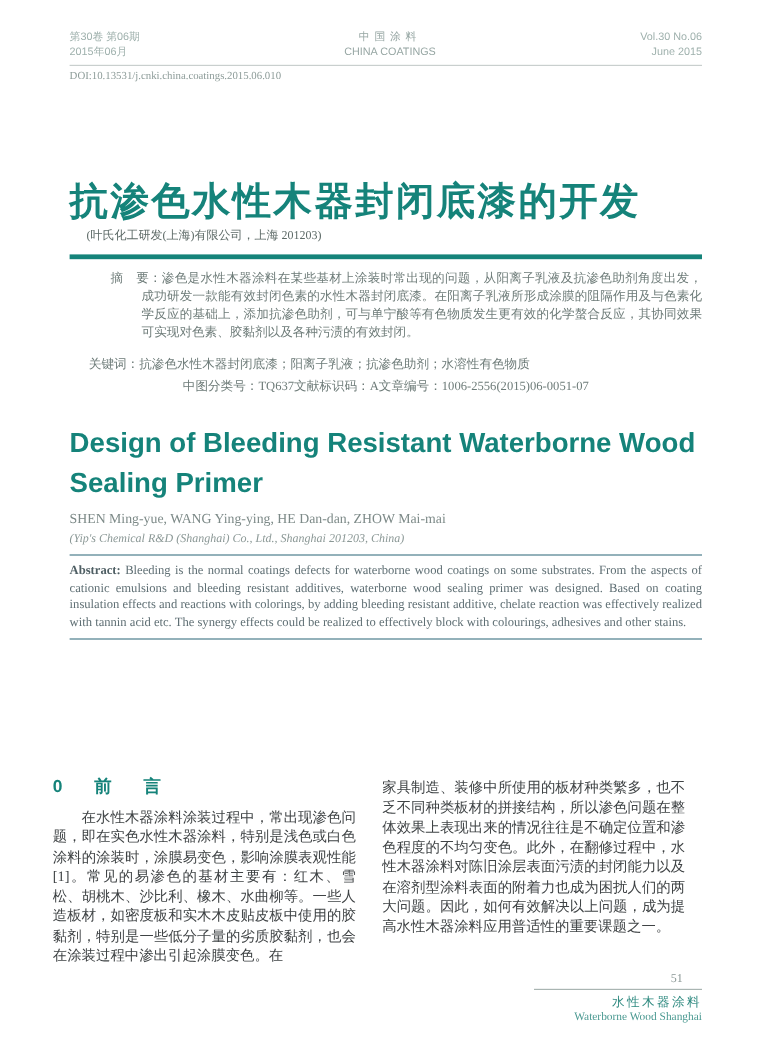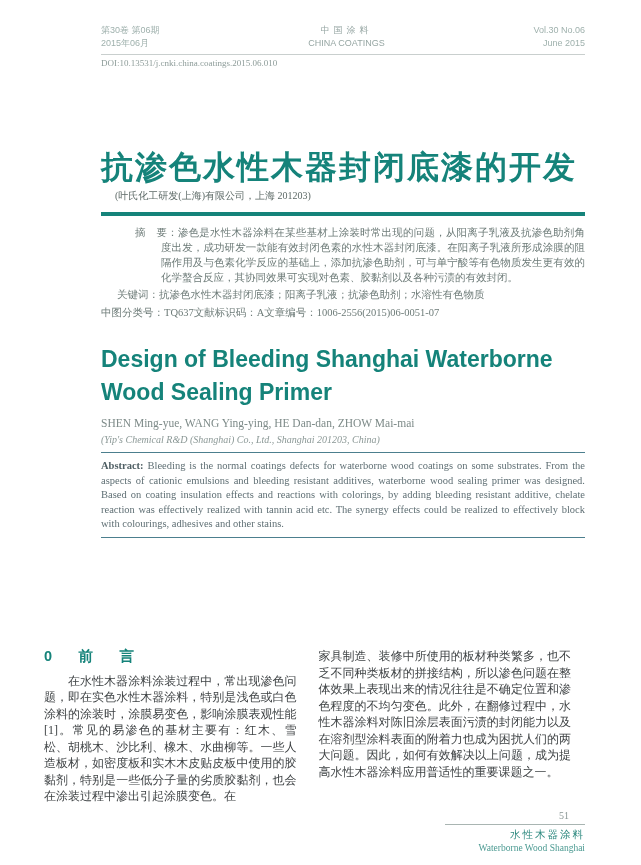--- a/index.html
+++ b/index.html
@@ -4,21 +4,20 @@
 <style>
   * { margin:0; padding:0; box-sizing:border-box; }
   html,body { background:#e8e8e8; }
   .page {
     position:relative;
     width:641px; height:865px;
     margin:0 auto;
     background:#ffffff;
     font-family:"Liberation Serif", serif;
     overflow:hidden;
-    padding-left:43px;
   }
   .content { padding:24px 56px 0 58px; }
 
   
   .journal-header { display:flex; justify-content:space-between; align-items:flex-start;
     font-family:"Liberation Sans", sans-serif; font-size:9px; line-height:13px; color:#9fb1ad; }
   .jh-left  { text-align:left;  }
   .jh-center{ text-align:center; color:#96a6a3; }
   .jh-center .cn { letter-spacing:4px; }
   .jh-right { text-align:right; }
@@ -29,22 +28,22 @@
   .title-cn { margin-top:80px; font-family:"Liberation Sans", sans-serif;
     font-size:32px; line-height:38px; font-weight:bold; color:#15837a; letter-spacing:2px; }
   .authors-cn { margin-top:13px; font-size:11px; color:#4b5553; }
   .author-marker { display:inline-block; color:#6b7a77; font-size:10px; margin-right:4px; }
   .affil-cn { margin-top:3px; font-size:10px; color:#5d6a67; padding-left:14px; }
   .teal-bar { margin-top:9px; height:4px; background:#15837a; }
 
   
   .abstract-cn { margin-top:9px; color:#6d7b78; font-size:10.5px; line-height:15px; }
   .abs-p { padding-left:44px; text-indent:-26px; margin-left:16px; text-align:justify; }
-  .kw-line  { margin-top:2px; margin-left:16px; }
-  .clc-row { margin-top:3px; display:flex; justify-content:flex-start; }
+  .kw-line  { margin-top:12px; margin-left:16px; }
+  .clc-row { margin-top:3px; display:flex; justify-content:center; }
 
   
   .title-en { margin-top:23px; font-family:"Liberation Sans", sans-serif;
     font-size:23px; line-height:33px; font-weight:bold; color:#15837a; }
   .authors-en { margin-top:8px; font-family:Liberation Serif, serif; font-size:11.5px; color:#7d8a88; }
   .affil-en { margin-top:5px; font-size:10px; font-style:italic; color:#8b9896; }
   .thin-rule { border:none; border-top:1px solid #4c7f8e; margin-top:7px; }
   .abstract-en { margin-top:6px; font-size:10.5px; line-height:14.5px; color:#5f6f74; text-align:justify; }
   .abstract-en .lbl { font-weight:bold; color:#4f5f64; }
   .abstract-en .kw-en { margin-top:0; }
@@ -97,21 +96,21 @@
     <div class="abstract-cn">
       <p class="abs-p"><span>摘　要：</span><span>渗色是水性木器涂料在某些基材上涂装时常出现的问题，从阳离子乳液及抗渗色助剂角度出发，成功研发一款能有效封闭色素的水性木器封闭底漆。在阳离子乳液所形成涂膜的阻隔作用及与色素化学反应的基础上，添加抗渗色助剂，可与单宁酸等有色物质发生更有效的化学螯合反应，其协同效果可实现对色素、胶黏剂以及各种污渍的有效封闭。</span></p>
       <div class="kw-line"><span>关键词：</span><span>抗渗色水性木器封闭底漆；阳离子乳液；抗渗色助剂；水溶性有色物质</span></div>
       <div class="clc-row">
         <span><span>中图分类号：</span><span>TQ637</span></span>
         <span><span>文献标识码：</span><span>A</span></span>
         <span><span>文章编号：</span><span>1006-2556(2015)06-0051-07</span></span>
       </div>
     </div>
 
-    <h2 class="title-en">Design of Bleeding Shanghai Waterborne Wood Sealing Primer</h2>
+    <h2 class="title-en">Design of Bleeding Resistant Waterborne Wood Sealing Primer</h2>
     <div class="authors-en">SHEN Ming-yue, WANG Ying-ying, HE Dan-dan, ZHOW Mai-mai</div>
     <div class="affil-en">(Yip's Chemical R&amp;D (Shanghai) Co., Ltd., Shanghai 201203, China)</div>
     <hr class="thin-rule">
 
     <div class="abstract-en">
       <p><span class="lbl">Abstract:</span><span> Bleeding is the normal coatings defects for waterborne wood coatings on some substrates. From the aspects of cationic emulsions and bleeding resistant additives, waterborne wood sealing primer was designed. Based on coating insulation effects and reactions with colorings, by adding bleeding resistant additive, chelate reaction was effectively realized with tannin acid etc. The synergy effects could be realized to effectively block with colourings, adhesives and other stains.</span></p>
     </div>
     <hr class="thin-rule rule-after-abs">
   </div>
 

